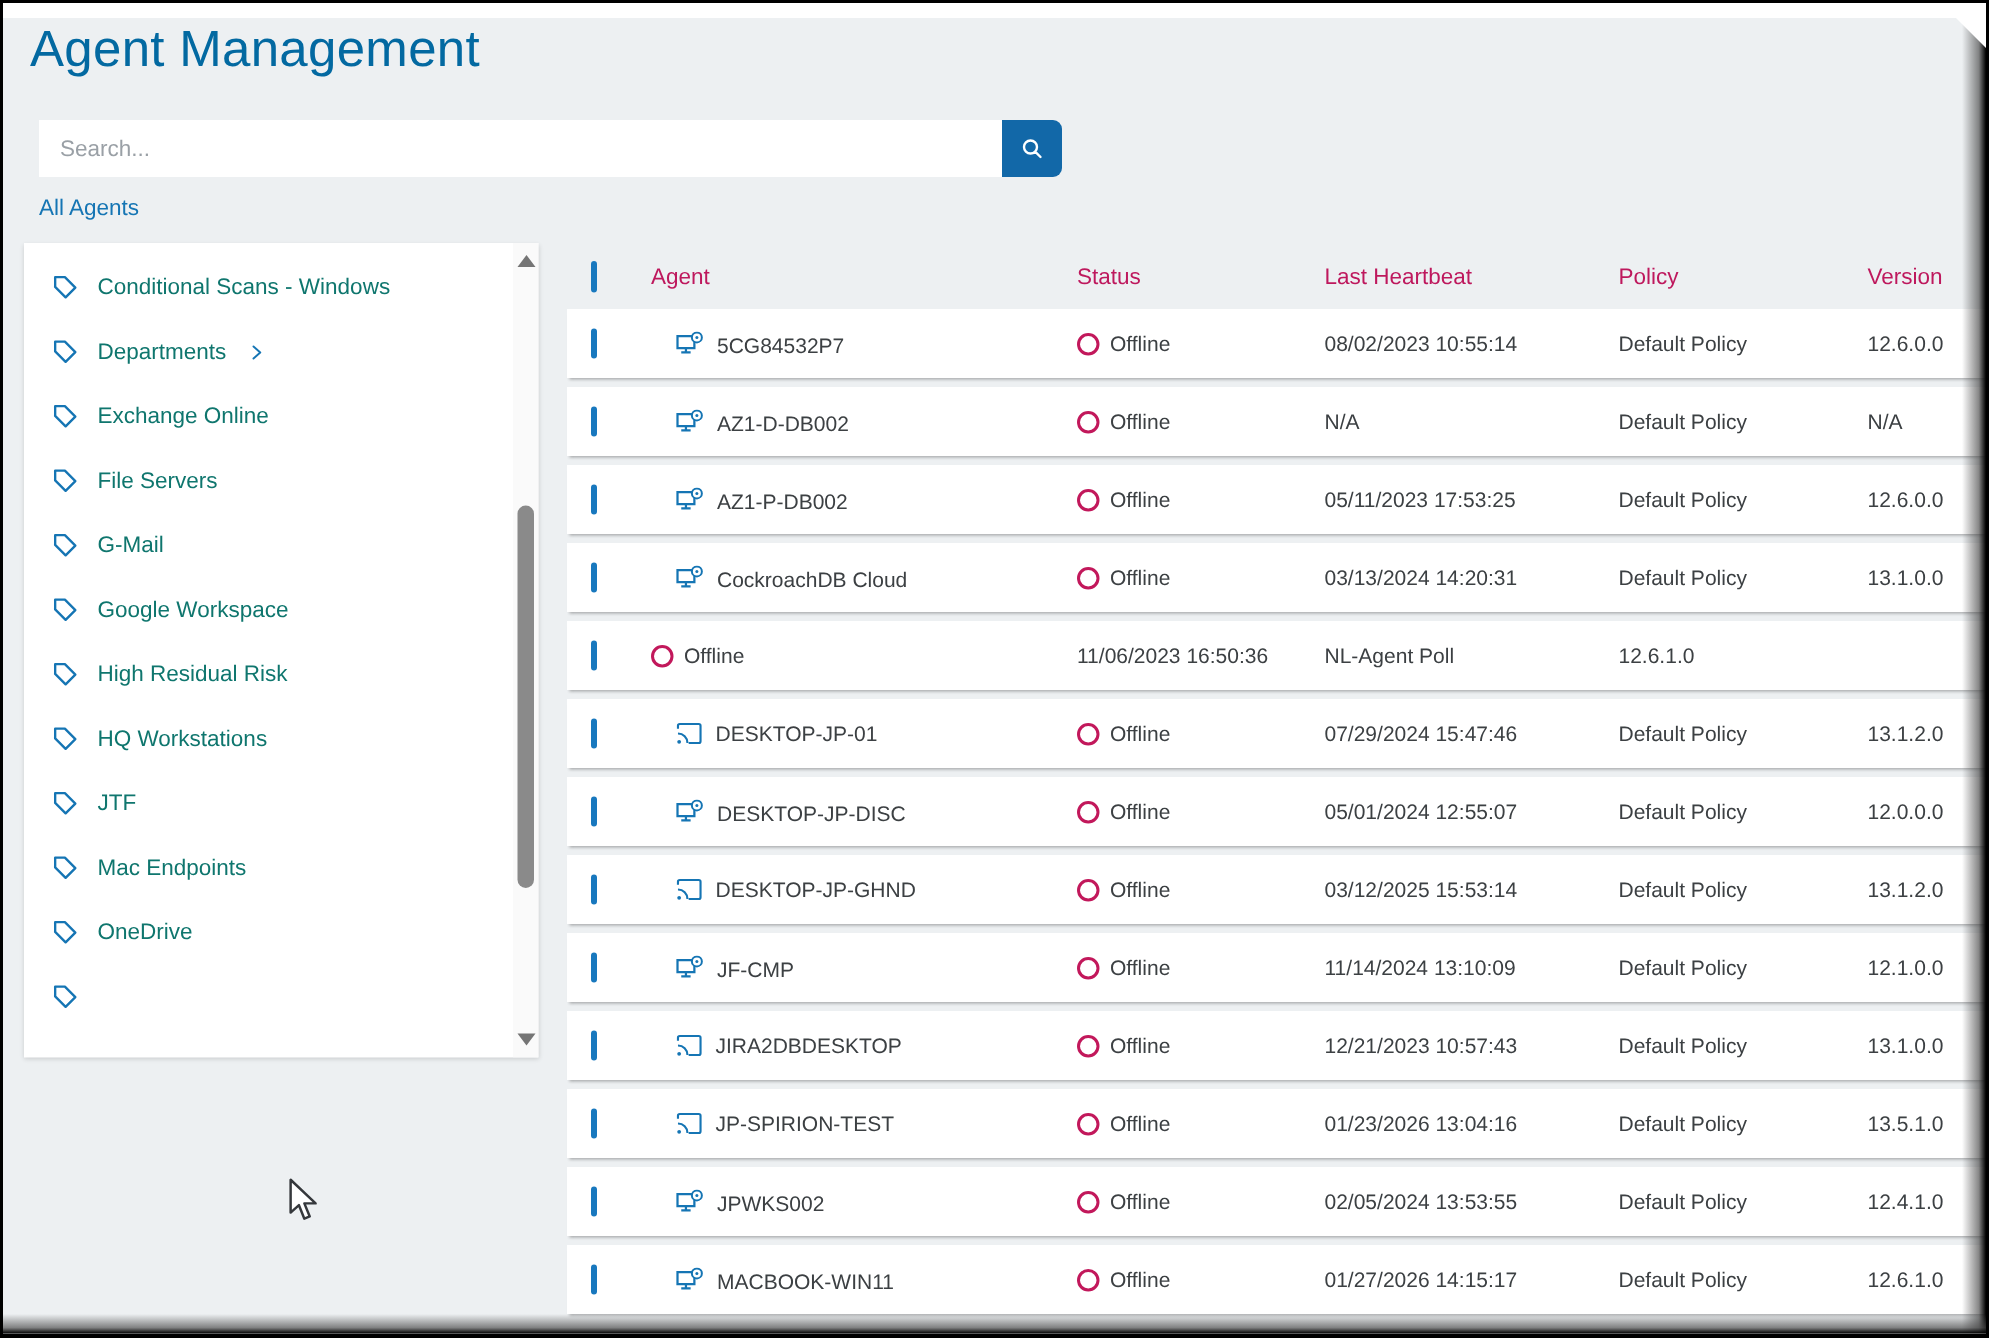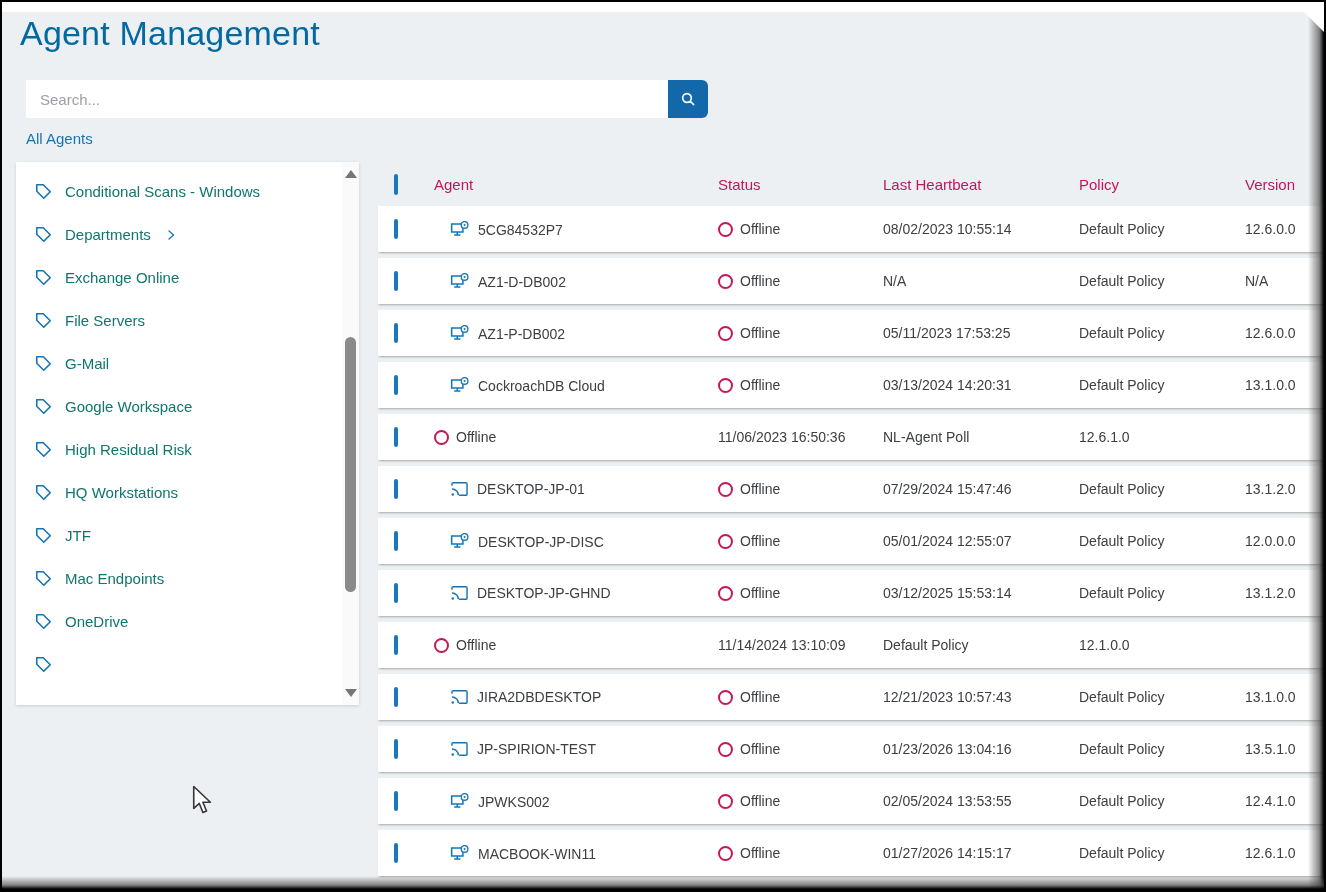--- a/index.html
+++ b/index.html
@@ -379,20 +379,32 @@
               <span class="status-ring"></span>
               <span>Offline</span>
             </div>
             <div class="hb">03/12/2025 15:53:14</div>
             <div class="pol">Default Policy</div>
             <div class="ver">13.1.2.0</div>
           </div>
 
           <div class="trow">
             <div><span class="cb"></span></div>
+            <div class="agent-cell">
+              <span style="display:flex;">
+                <svg width="20" height="17" viewBox="0 0 24 20">
+                  <path fill="none" stroke="#1575b4" stroke-width="1.8" d="M2 3.5h13.5v9.5H2z"></path>
+                  <path stroke="#1575b4" stroke-width="1.8" d="M8.75 13v3M5 16.5h7.5" fill="none"></path>
+                  <circle cx="17.5" cy="4.5" r="4" fill="#ffffff" stroke="#1575b4" stroke-width="1.6"></circle>
+                  <circle cx="17.5" cy="4.5" r="1.2" fill="#1575b4"></circle>
+                </svg>
+              </span>
+
+              <span>JF-CMP</span>
+            </div>
             <div class="status-cell">
               <span class="status-ring"></span>
               <span>Offline</span>
             </div>
             <div class="hb">11/14/2024 13:10:09</div>
             <div class="pol">Default Policy</div>
             <div class="ver">12.1.0.0</div>
           </div>
 
           <div class="trow">

